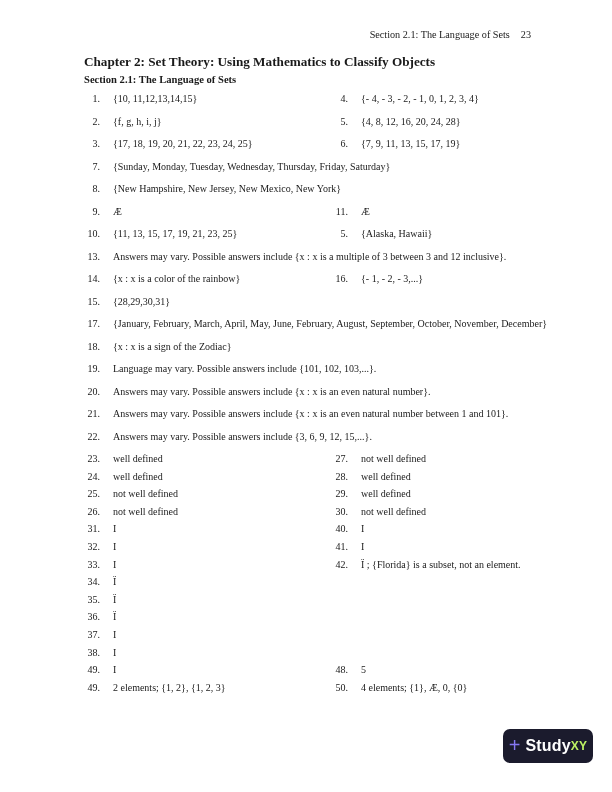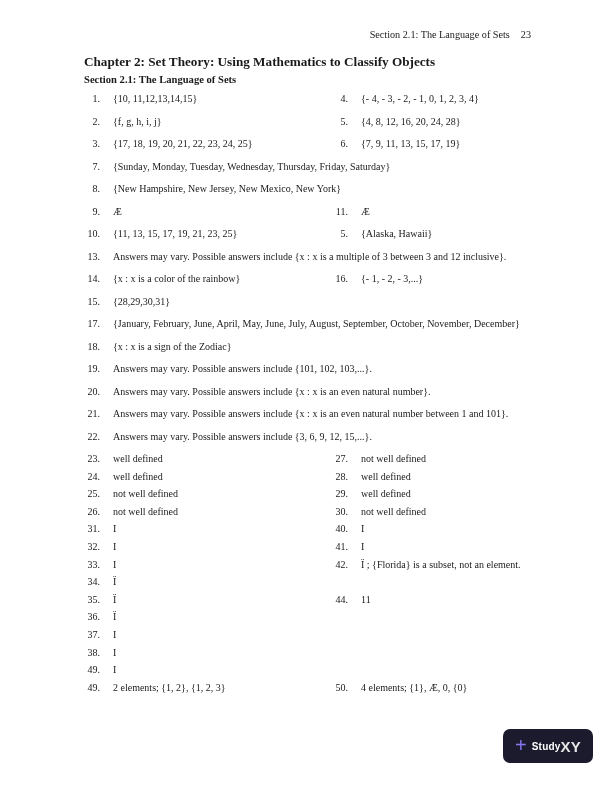--- a/index.html
+++ b/index.html
@@ -23,22 +23,22 @@
   .cell.right { flex:1 1 auto; }
   .cell.full { width:100%; }
   .num { flex:none; min-width:16px; text-align:right; margin-right:13px; }
   .txt { white-space:nowrap; }
 
   .logo { position:absolute; right:19px; bottom:13px; width:90px; height:34px;
           background:#1b1b2d; border-radius:7px; display:flex; align-items:center;
           justify-content:center; font-family:"Liberation Sans", sans-serif; }
   .logo .plus { color:#8677f2; font-size:20px; font-weight:400; line-height:1;
                 margin-right:5px; transform:translateY(-1px); }
-  .logo .study { color:#ffffff; font-weight:700; font-size:10px; letter-spacing:0.2px; }
-  .logo .xy { color:#e5e5e5; font-weight:700; font-size:15px; letter-spacing:0.2px; }
+  .logo .study { color:#ffffff; font-weight:700; font-size:16px; letter-spacing:0.2px; }
+  .logo .xy { color:#bef264; font-weight:700; font-size:12px; letter-spacing:0.2px; }
 </style>
 </head>
 <body>
 
 <div class="page">
 
   <div class="running-header">
     <span>Section 2.1: The Language of Sets</span><span class="pgnum">23</span>
   </div>
 
@@ -126,33 +126,33 @@
       </div>
       <div class="row wide">
         <div class="cell full">
           <span class="num">15.</span>
           <span class="txt">{28,29,30,31}</span>
         </div>
       </div>
       <div class="row wide">
         <div class="cell full">
           <span class="num">17.</span>
-          <span class="txt">{January, February, June, April, May, June, July, August, September, October, November, December}</span>
+          <span class="txt">{January, February, March, April, May, June, February, August, September, October, November, December}</span>
         </div>
       </div>
       <div class="row wide">
         <div class="cell full">
           <span class="num">18.</span>
           <span class="txt">{x : x is a sign of the Zodiac}</span>
         </div>
       </div>
       <div class="row wide">
         <div class="cell full">
           <span class="num">19.</span>
-          <span class="txt">Answers may vary. Possible answers include {101, 102, 103,...}.</span>
+          <span class="txt">Language may vary. Possible answers include {101, 102, 103,...}.</span>
         </div>
       </div>
       <div class="row wide">
         <div class="cell full">
           <span class="num">20.</span>
           <span class="txt">Answers may vary. Possible answers include {x : x is an even natural number}.</span>
         </div>
       </div>
       <div class="row wide">
         <div class="cell full">
@@ -240,24 +240,20 @@
         <div class="cell left">
           <span class="num">34.</span>
           <span class="txt">Ï</span>
         </div>
       </div>
       <div class="row tight">
         <div class="cell left">
           <span class="num">35.</span>
           <span class="txt">Ï</span>
         </div>
-        <div class="cell right">
-          <span class="num">44.</span>
-          <span class="txt">11</span>
-        </div>
       </div>
       <div class="row tight">
         <div class="cell left">
           <span class="num">36.</span>
           <span class="txt">Ï</span>
         </div>
       </div>
       <div class="row tight">
         <div class="cell left">
           <span class="num">37.</span>
@@ -267,20 +263,24 @@
       <div class="row tight">
         <div class="cell left">
           <span class="num">38.</span>
           <span class="txt">I</span>
         </div>
       </div>
       <div class="row tight">
         <div class="cell left">
           <span class="num">49.</span>
           <span class="txt">I</span>
+        </div>
+        <div class="cell right">
+          <span class="num">48.</span>
+          <span class="txt">5</span>
         </div>
       </div>
       <div class="row tight extra">
         <div class="cell left">
           <span class="num">49.</span>
           <span class="txt">2 elements;  {1, 2}, {1, 2, 3}</span>
         </div>
         <div class="cell right">
           <span class="num">50.</span>
           <span class="txt">4 elements;  {1}, Æ, 0, {0}</span>

